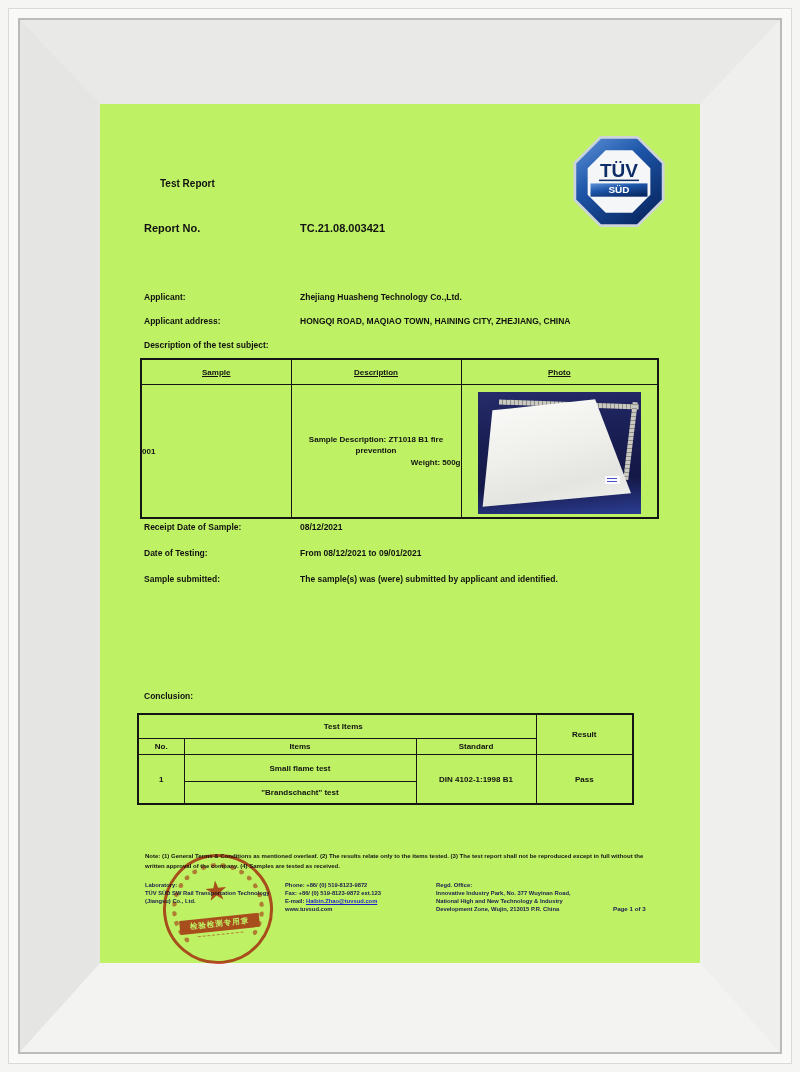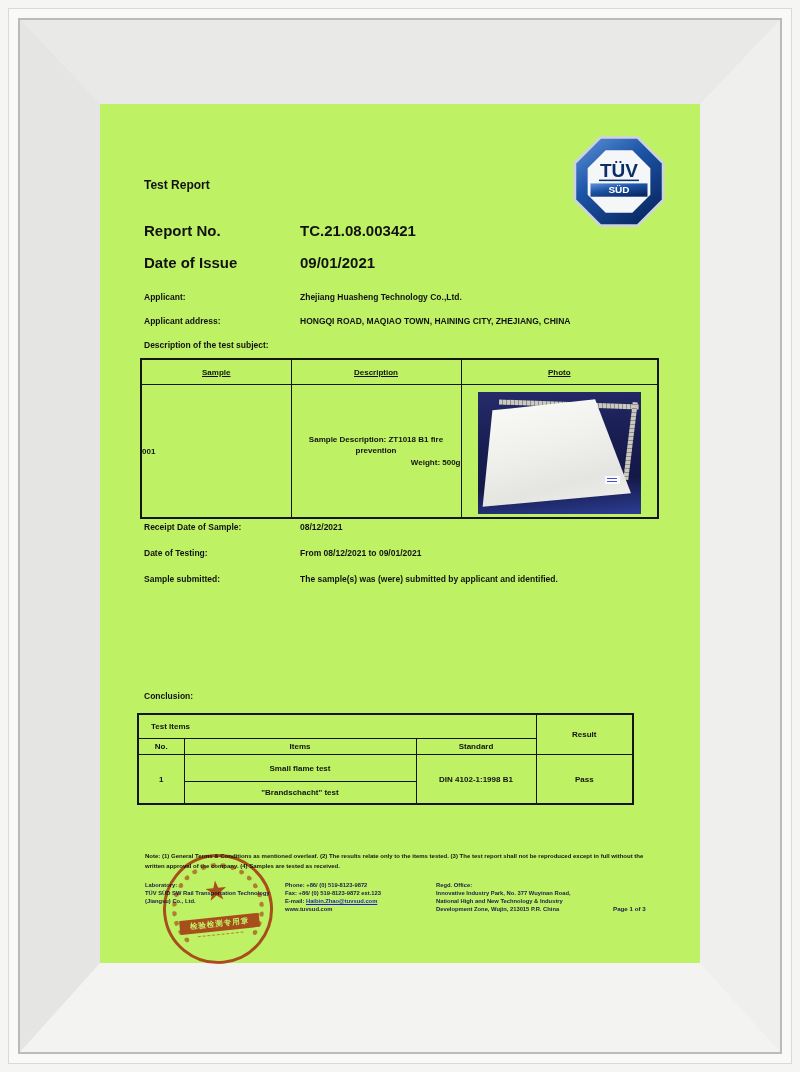--- a/index.html
+++ b/index.html
@@ -23,40 +23,40 @@
     border-bottom-color:#f3f3f1;
     box-shadow:0 0 0 2px rgba(125,125,125,.5), inset 0 0 4px rgba(0,0,0,.18);
     background:#ffffff;
   }
   
   .paper{
     position:absolute;left:100px;top:104px;width:600px;height:859px;
     background:#bef264;color:#121212;font-weight:bold;
   }
   .abs{position:absolute;}
-  .doc-title{left:44px;top:74px;font-size:12px;}
+  .doc-title{left:60px;top:74px;font-size:10px;}
   .row{position:absolute;left:44px;width:540px;}
   .row .val{position:absolute;left:156px;top:0;white-space:nowrap;}
-  .lg{font-size:15px;}
+  .lg{font-size:11px;}
   .sm{font-size:8.5px;}
   .heading{left:44px;font-size:8.5px;}
   
   .logo{left:470px;top:30px;width:98px;height:95px;}
   
   table{border-collapse:collapse;table-layout:fixed;font-weight:bold;color:#121212;}
   .t1{position:absolute;left:40px;top:254px;width:517px;border:2px solid #151515;}
   .t1 th,.t1 td{border:1.5px solid #151515;font-size:8px;padding:0;}
   .t1 th{height:24px;text-align:center;text-decoration:underline;}
   .t1 .body-row td{height:132px;vertical-align:middle;}
   .desc-cell{text-align:center;line-height:1.4;}
   .desc-cell .mt{margin-top:0;text-align:right;}
   .center{text-align:left;}
   .t2{position:absolute;left:37px;top:609px;width:495px;border:2px solid #151515;}
   .t2 th,.t2 td{border:1.5px solid #151515;font-size:8px;padding:0;text-align:center;vertical-align:middle;}
-  .t2 .ti-cell{text-align:left;padding-left:12px;height:23px;}
+  .t2 .ti-cell{text-align:center;padding-left:12px;height:23px;}
   .t2 .hdr2 th{height:15px;}
   .t2 .r3 td{height:26px;}
   .t2 .r4 td{height:21px;}
   
   .photo{
     position:relative;width:163px;height:122px;margin:4px auto 0;
     background:linear-gradient(175deg,#262c6a 0%,#1a1f55 35%,#141845 72%,#2c3d93 100%);
     overflow:hidden;
   }
   .ruler-h{position:absolute;left:13%;top:8%;width:86%;height:5px;
@@ -117,24 +117,20 @@
     <text x="50" y="62.5" font-size="10.5" font-weight="bold" fill="#ffffff" text-anchor="middle">SÜD</text>
   </svg>
 
   <div class="abs doc-title">Test Report</div>
 
   <div class="row lg" style="top:118px">
     <span>Report No.</span>
     <span class="val">TC.21.08.003421</span>
   </div>
 
-  <div class="row lg" style="top:150px">
-    <span>Date of Issue</span>
-    <span class="val">09/01/2021</span>
-  </div>
 
   <div class="row sm" style="top:188px">
     <span>Applicant:</span>
     <span class="val">Zhejiang Huasheng Technology Co.,Ltd.</span>
   </div>
 
   <div class="row sm" style="top:212px">
     <span>Applicant address:</span>
     <span class="val">HONGQI ROAD, MAQIAO TOWN, HAINING CITY, ZHEJIANG, CHINA</span>
   </div>

